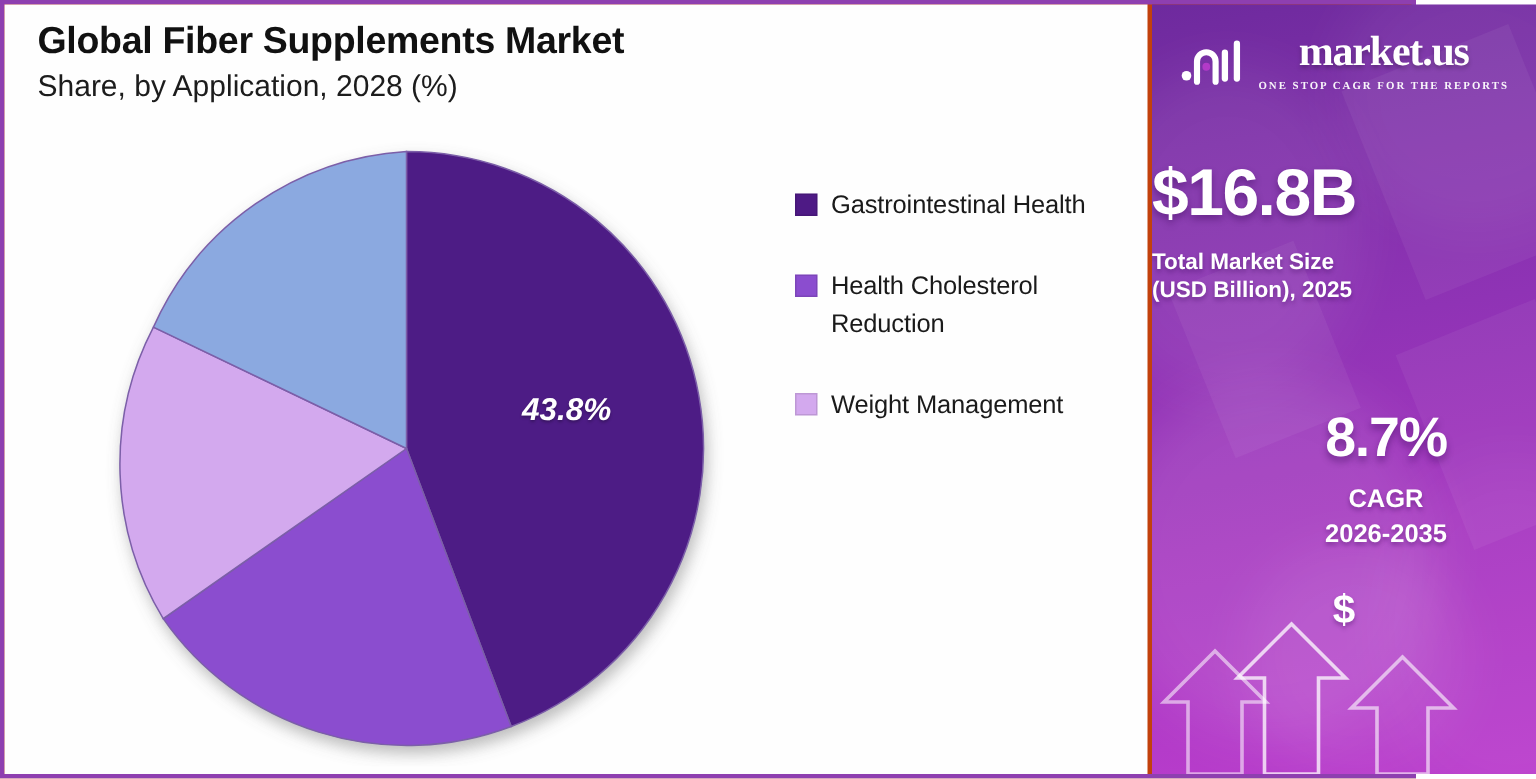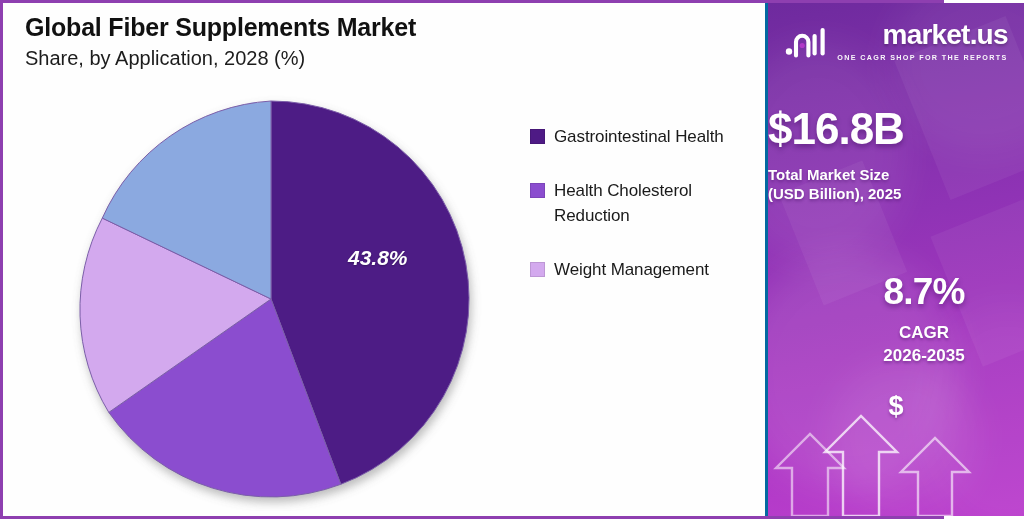--- a/index.html
+++ b/index.html
@@ -1,20 +1,20 @@
 <!DOCTYPE html>
 <html><head>
 <meta charset="utf-8">
 <style>
   html,body{margin:0;padding:0;background:#fff;}
   body{width:1024px;height:519px;overflow:hidden;font-family:"Liberation Sans",sans-serif;}
 
   #frame{
     position:relative;width:944px;height:519px;box-sizing:border-box;
-    border:3px solid #8e3fb0;background:#0369a1;
+    border:3px solid #8e3fb0;background:#c2410c;
   }
 
   
   #left-pane{
     position:absolute;left:0;top:0;width:762px;height:513px;
     box-sizing:border-box;background:#fefefe;
   }
 
   #title-block{position:absolute;left:22px;top:10px;width:700px;}
   #chart-title{
@@ -24,21 +24,21 @@
   #chart-subtitle{
     margin-top:4px;font-size:20px;color:#1c1c1c;font-weight:400;
     line-height:1.2;white-space:nowrap;
   }
 
   
   #pie-wrap{position:absolute;left:0px;top:0px;width:560px;height:513px;}
   #pie-svg{position:absolute;left:60px;top:88px;}
 
   #pie-label{
-    position:absolute;left:345px;top:243px;
+    position:absolute;left:345px;top:259px;
     font-size:21px;font-weight:bold;font-style:italic;color:#ffffff;
     text-shadow:0 1px 2px rgba(0,0,0,0.28);
     white-space:nowrap;
   }
 
   
   #legend{position:absolute;left:527px;top:122px;width:225px;}
   .legend-row{display:flex;align-items:flex-start;margin-bottom:29px;}
   .legend-swatch{
     width:15px;height:15px;flex:0 0 15px;margin-top:4px;margin-right:9px;
@@ -62,21 +62,21 @@
   .b4{left:150px;top:300px;width:180px;height:230px;background:rgba(255,255,255,0.05);}
   .b5{left:60px;top:360px;width:150px;height:150px;background:rgba(255,255,255,0.08);}
   .sheet{position:absolute;background:rgba(255,255,255,0.05);transform:rotate(-22deg);}
   .s1{left:150px;top:30px;width:120px;height:150px;}
   .s2{left:30px;top:170px;width:90px;height:120px;}
   .s3{left:185px;top:210px;width:100px;height:140px;}
 
   #logo-row{position:absolute;left:0;top:18px;width:256px;text-align:center;}
   #logo-inner{display:inline-flex;align-items:center;justify-content:center;}
   #logo-mark{margin-right:7px;display:block;}
-  #logo-text-wrap{text-align:right;}
+  #logo-text-wrap{text-align:center;font-family:Liberation Serif, serif;}
   #logo-text{
     font-size:28px;font-weight:bold;color:#ffffff;line-height:1;
     letter-spacing:-0.8px;text-shadow:0 2px 3px rgba(0,0,0,0.25);
   }
   #logo-tagline{
     font-size:7.2px;color:#ffffff;letter-spacing:1.35px;font-weight:bold;
     margin-top:4px;opacity:0.95;white-space:nowrap;
   }
 
   #stat-block-1{position:absolute;left:0;top:104px;width:256px;text-align:left;}
@@ -174,21 +174,21 @@
       <div id="logo-inner">
         <svg id="logo-mark" width="46" height="34" viewBox="0 0 46 34">
           <circle cx="5" cy="26.5" r="3.2" fill="#ffffff"></circle>
           <path d="M12 30.5 L12 17 A 6.2 6.2 0 0 1 24.4 17 L24.4 30.5" fill="none" stroke="#ffffff" stroke-width="4.1" stroke-linecap="round"></path>
           <rect x="28.5" y="9" width="4.2" height="21.5" rx="2.1" fill="#ffffff"></rect>
           <rect x="36.5" y="3" width="4.2" height="27.5" rx="2.1" fill="#ffffff"></rect>
           <circle cx="18.2" cy="20.5" r="2.6" fill="#b23ac8"></circle>
         </svg>
         <div id="logo-text-wrap">
           <div id="logo-text">market.us</div>
-          <div id="logo-tagline">ONE CAGR SHOP FOR THE REPORTS</div>
+          <div id="logo-tagline">ONE STOP CAGR FOR THE REPORTS</div>
         </div>
       </div>
     </div>
 
     <div id="stat-block-1">
       <div id="market-value">$16.8B</div>
       <div id="market-caption">
         <div>Total Market Size</div>
         <div>(USD Billion), 2025</div>
       </div>

